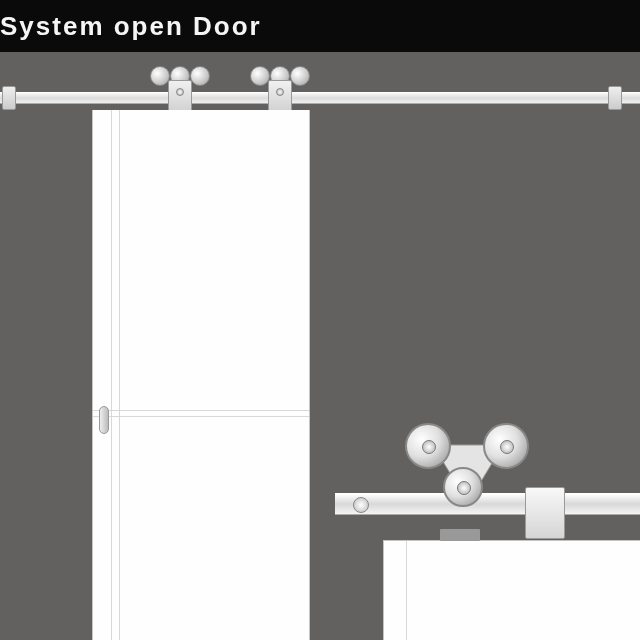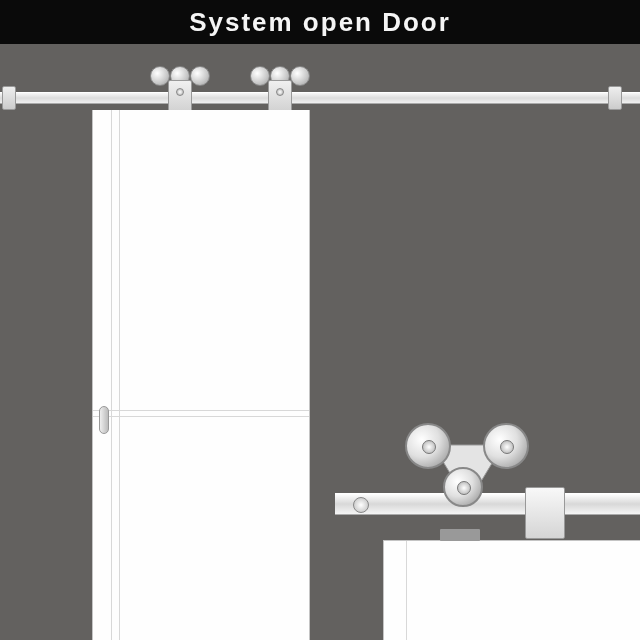--- a/index.html
+++ b/index.html
@@ -6,25 +6,24 @@
   body {
     width: 640px;
     height: 640px;
     background: #63615f;
     position: relative;
     overflow: hidden;
     font-family: Arial, sans-serif;
   }
   .title-bar {
     width: 100%;
-    height: 44px;
+    height: 52px;
     background: #0a0a0a;
     display: flex;
     align-items: center;
-    justify-content: center;
   }
   .title-text {
     color: #f5f5f5;
     font-size: 26px;
     font-weight: bold;
     letter-spacing: 2px;
     font-family: "Arial Black", Arial, sans-serif;
   }
   .scene {
     position: absolute;

